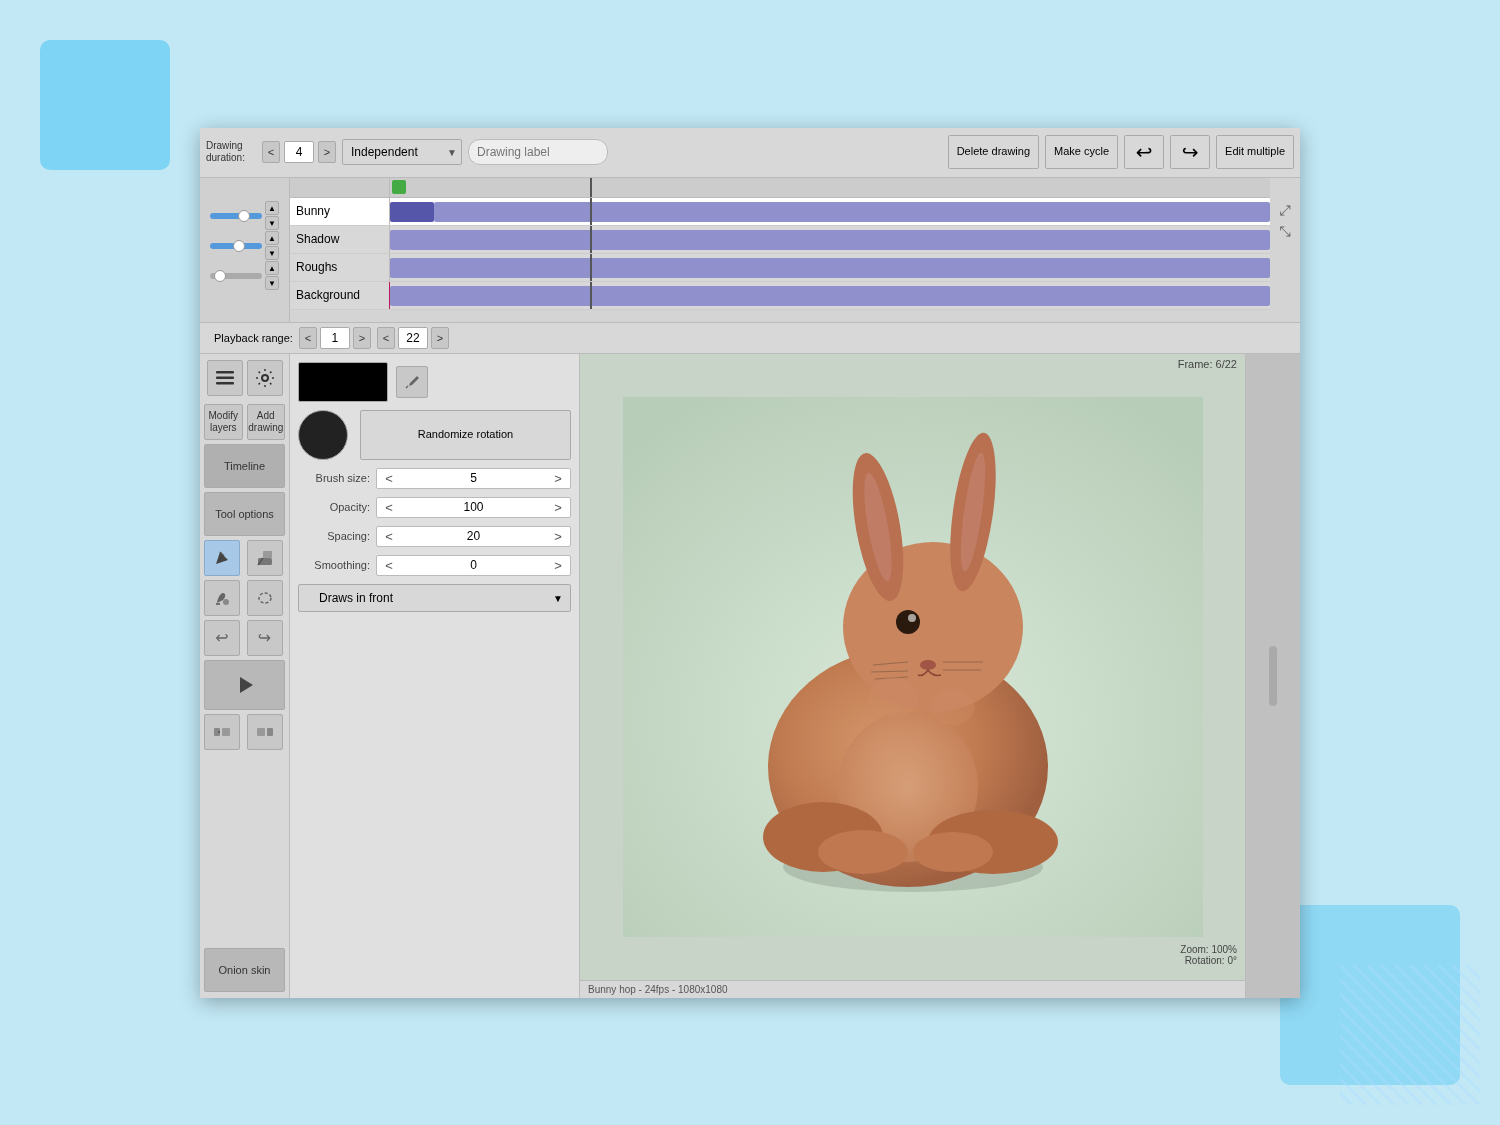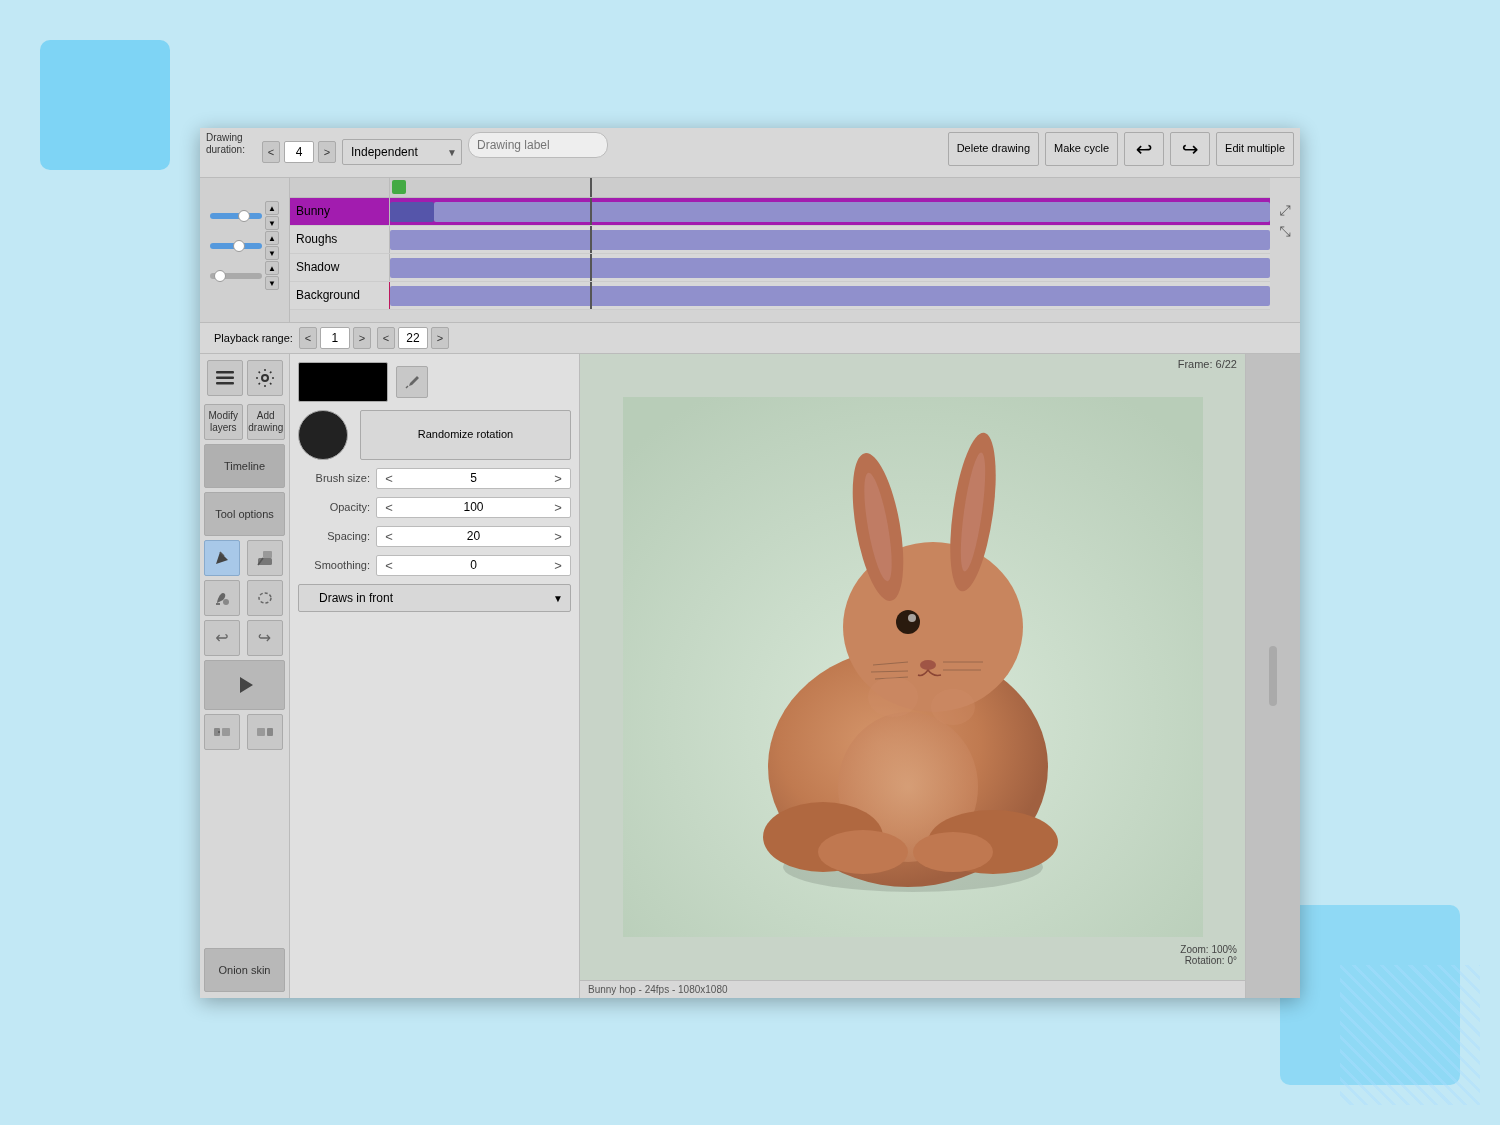--- a/index.html
+++ b/index.html
@@ -20,20 +20,21 @@
       background: #e8e8e8;
       border-radius: 4px;
       box-shadow: 0 4px 20px rgba(0,0,0,0.3);
       display: flex;
       flex-direction: column;
       position: relative;
     }
     
     .top-bar {
       display: flex;
+      align-items: center;
       background: #d8d8d8;
       border-bottom: 1px solid #bbb;
       padding: 4px 6px;
       gap: 6px;
       min-height: 50px;
     }
     .drawing-duration-label {
       font-size: 10px;
       color: #333;
       line-height: 1.2;
@@ -475,37 +476,37 @@
         <div style="display:flex; height:20px; background:#ccc; border-bottom:1px solid #bbb;">
           <div style="width:100px; border-right:1px solid #bbb; flex-shrink:0;"></div>
           <div style="flex:1; position:relative; overflow:hidden;">
 
             <div style="position:absolute; left:2px; top:2px; width:14px; height:14px; background:#44aa44; border-radius:2px; z-index:5;"></div>
 
             <div style="position:absolute; left:200px; top:0; width:2px; height:100%; background:#555; z-index:10;"></div>
           </div>
         </div>
 
-        <div style="display:flex; height:28px; background:#a21caf; border-bottom:1px solid #ccc;justify-content:center;">
+        <div style="display:flex; height:28px; background:#ffffff; border-bottom:1px solid #ccc;justify-content:center;">
           <div style="width:100px; border-right:1px solid #bbb; display:flex; align-items:center; padding:0 6px; font-size:12px; flex-shrink:0;">Bunny</div>
           <div style="flex:1; position:relative; overflow:hidden;">
             <div style="position:absolute; left:0; top:4px; width:44px; height:20px; background:#5555aa; border-radius:2px;"></div>
             <div style="position:absolute; left:44px; top:4px; right:0; height:20px; background:#9090cc; border-radius:2px;"></div>
             <div style="position:absolute; left:200px; top:0; width:2px; height:100%; background:#555; z-index:10;"></div>
           </div>
         </div>
         <div style="display:flex; height:28px; background:#d8d8d8; border-bottom:1px solid #ccc;">
-          <div style="width:100px; border-right:1px solid #bbb; display:flex; align-items:center; padding:0 6px; font-size:12px; flex-shrink:0;">Roughs</div>
+          <div style="width:100px; border-right:1px solid #bbb; display:flex; align-items:center; padding:0 6px; font-size:12px; flex-shrink:0;">Shadow</div>
           <div style="flex:1; position:relative; overflow:hidden;">
             <div style="position:absolute; left:0; top:4px; right:0; height:20px; background:#9090cc; border-radius:2px;"></div>
             <div style="position:absolute; left:200px; top:0; width:2px; height:100%; background:#555; z-index:10;"></div>
           </div>
         </div>
         <div style="display:flex; height:28px; background:#d8d8d8; border-bottom:1px solid #ccc;">
-          <div style="width:100px; border-right:1px solid #bbb; display:flex; align-items:center; padding:0 6px; font-size:12px; flex-shrink:0;">Shadow</div>
+          <div style="width:100px; border-right:1px solid #bbb; display:flex; align-items:center; padding:0 6px; font-size:12px; flex-shrink:0;">Roughs</div>
           <div style="flex:1; position:relative; overflow:hidden;">
             <div style="position:absolute; left:0; top:4px; right:0; height:20px; background:#9090cc; border-radius:2px;"></div>
             <div style="position:absolute; left:200px; top:0; width:2px; height:100%; background:#555; z-index:10;"></div>
           </div>
         </div>
         <div style="display:flex; height:28px; background:#d8d8d8; border-bottom:1px solid #ccc;">
           <div style="width:100px; border-right:1px solid #be185d; display:flex; align-items:center; padding:0 6px; font-size:12px; flex-shrink:0;text-align:center;">Background</div>
           <div style="flex:1; position:relative; overflow:hidden;">
             <div style="position:absolute; left:0; top:4px; right:0; height:20px; background:#9090cc; border-radius:2px;"></div>
             <div style="position:absolute; left:200px; top:0; width:2px; height:100%; background:#555; z-index:10;"></div>

